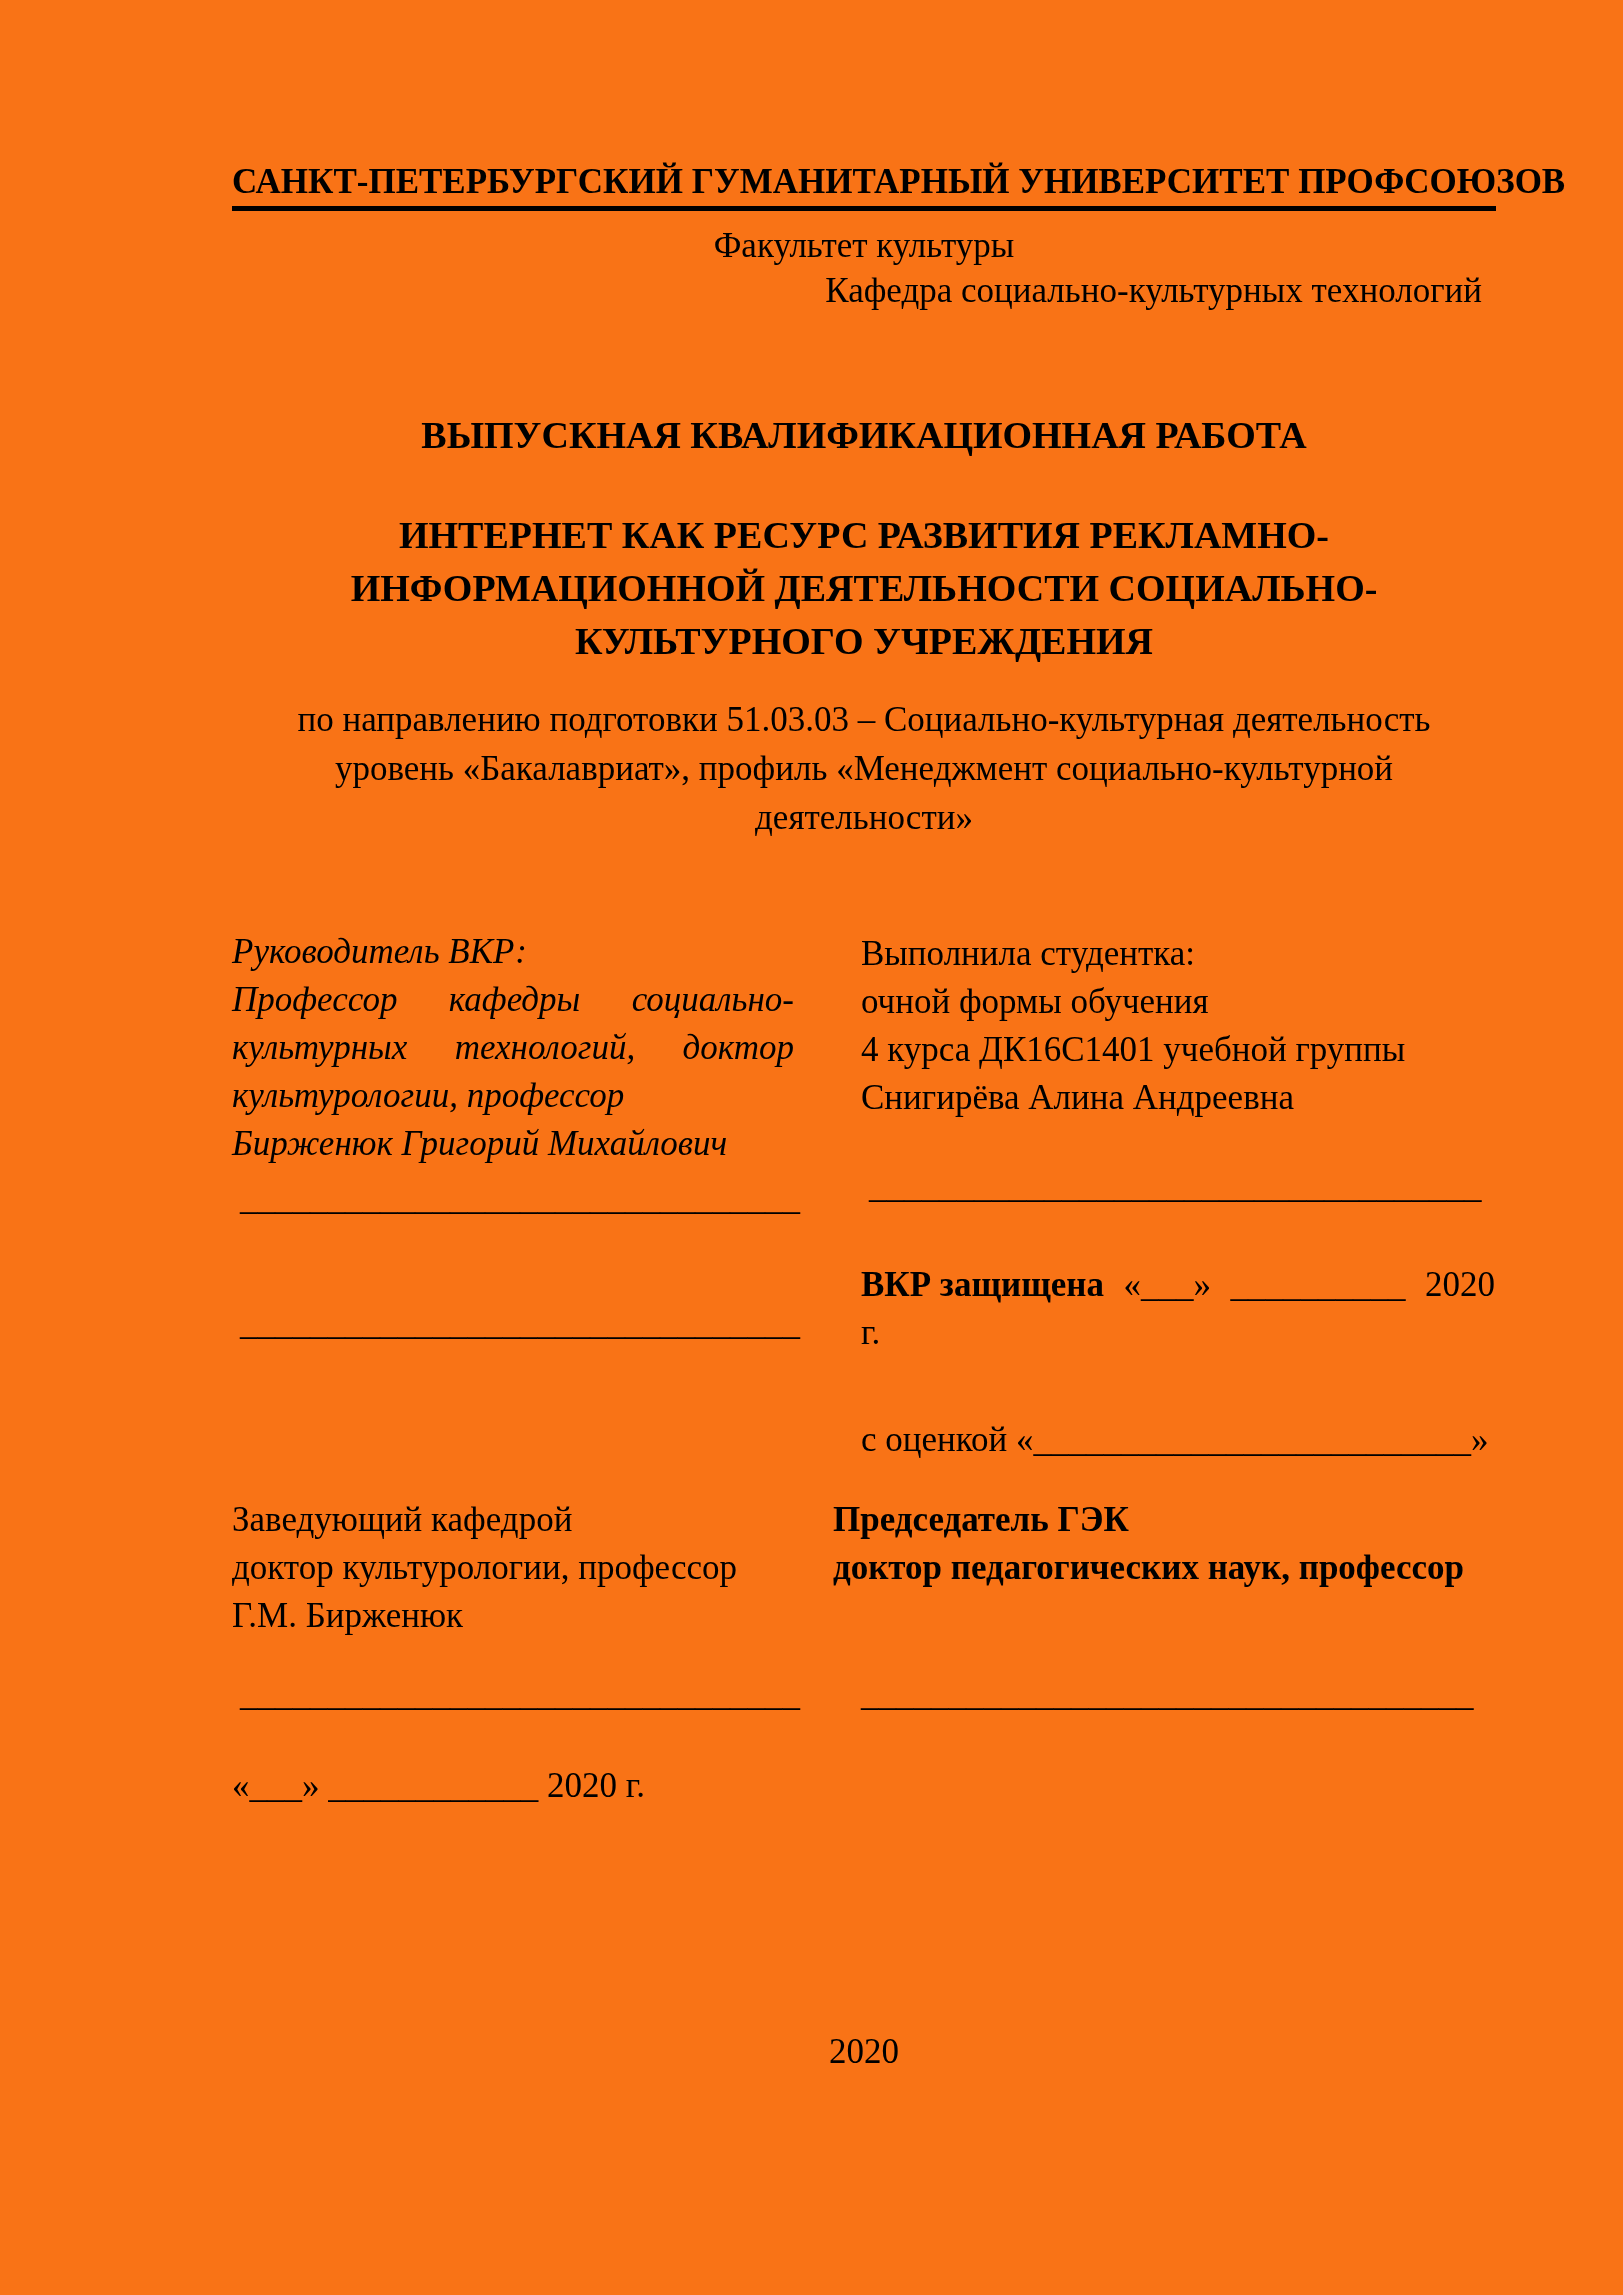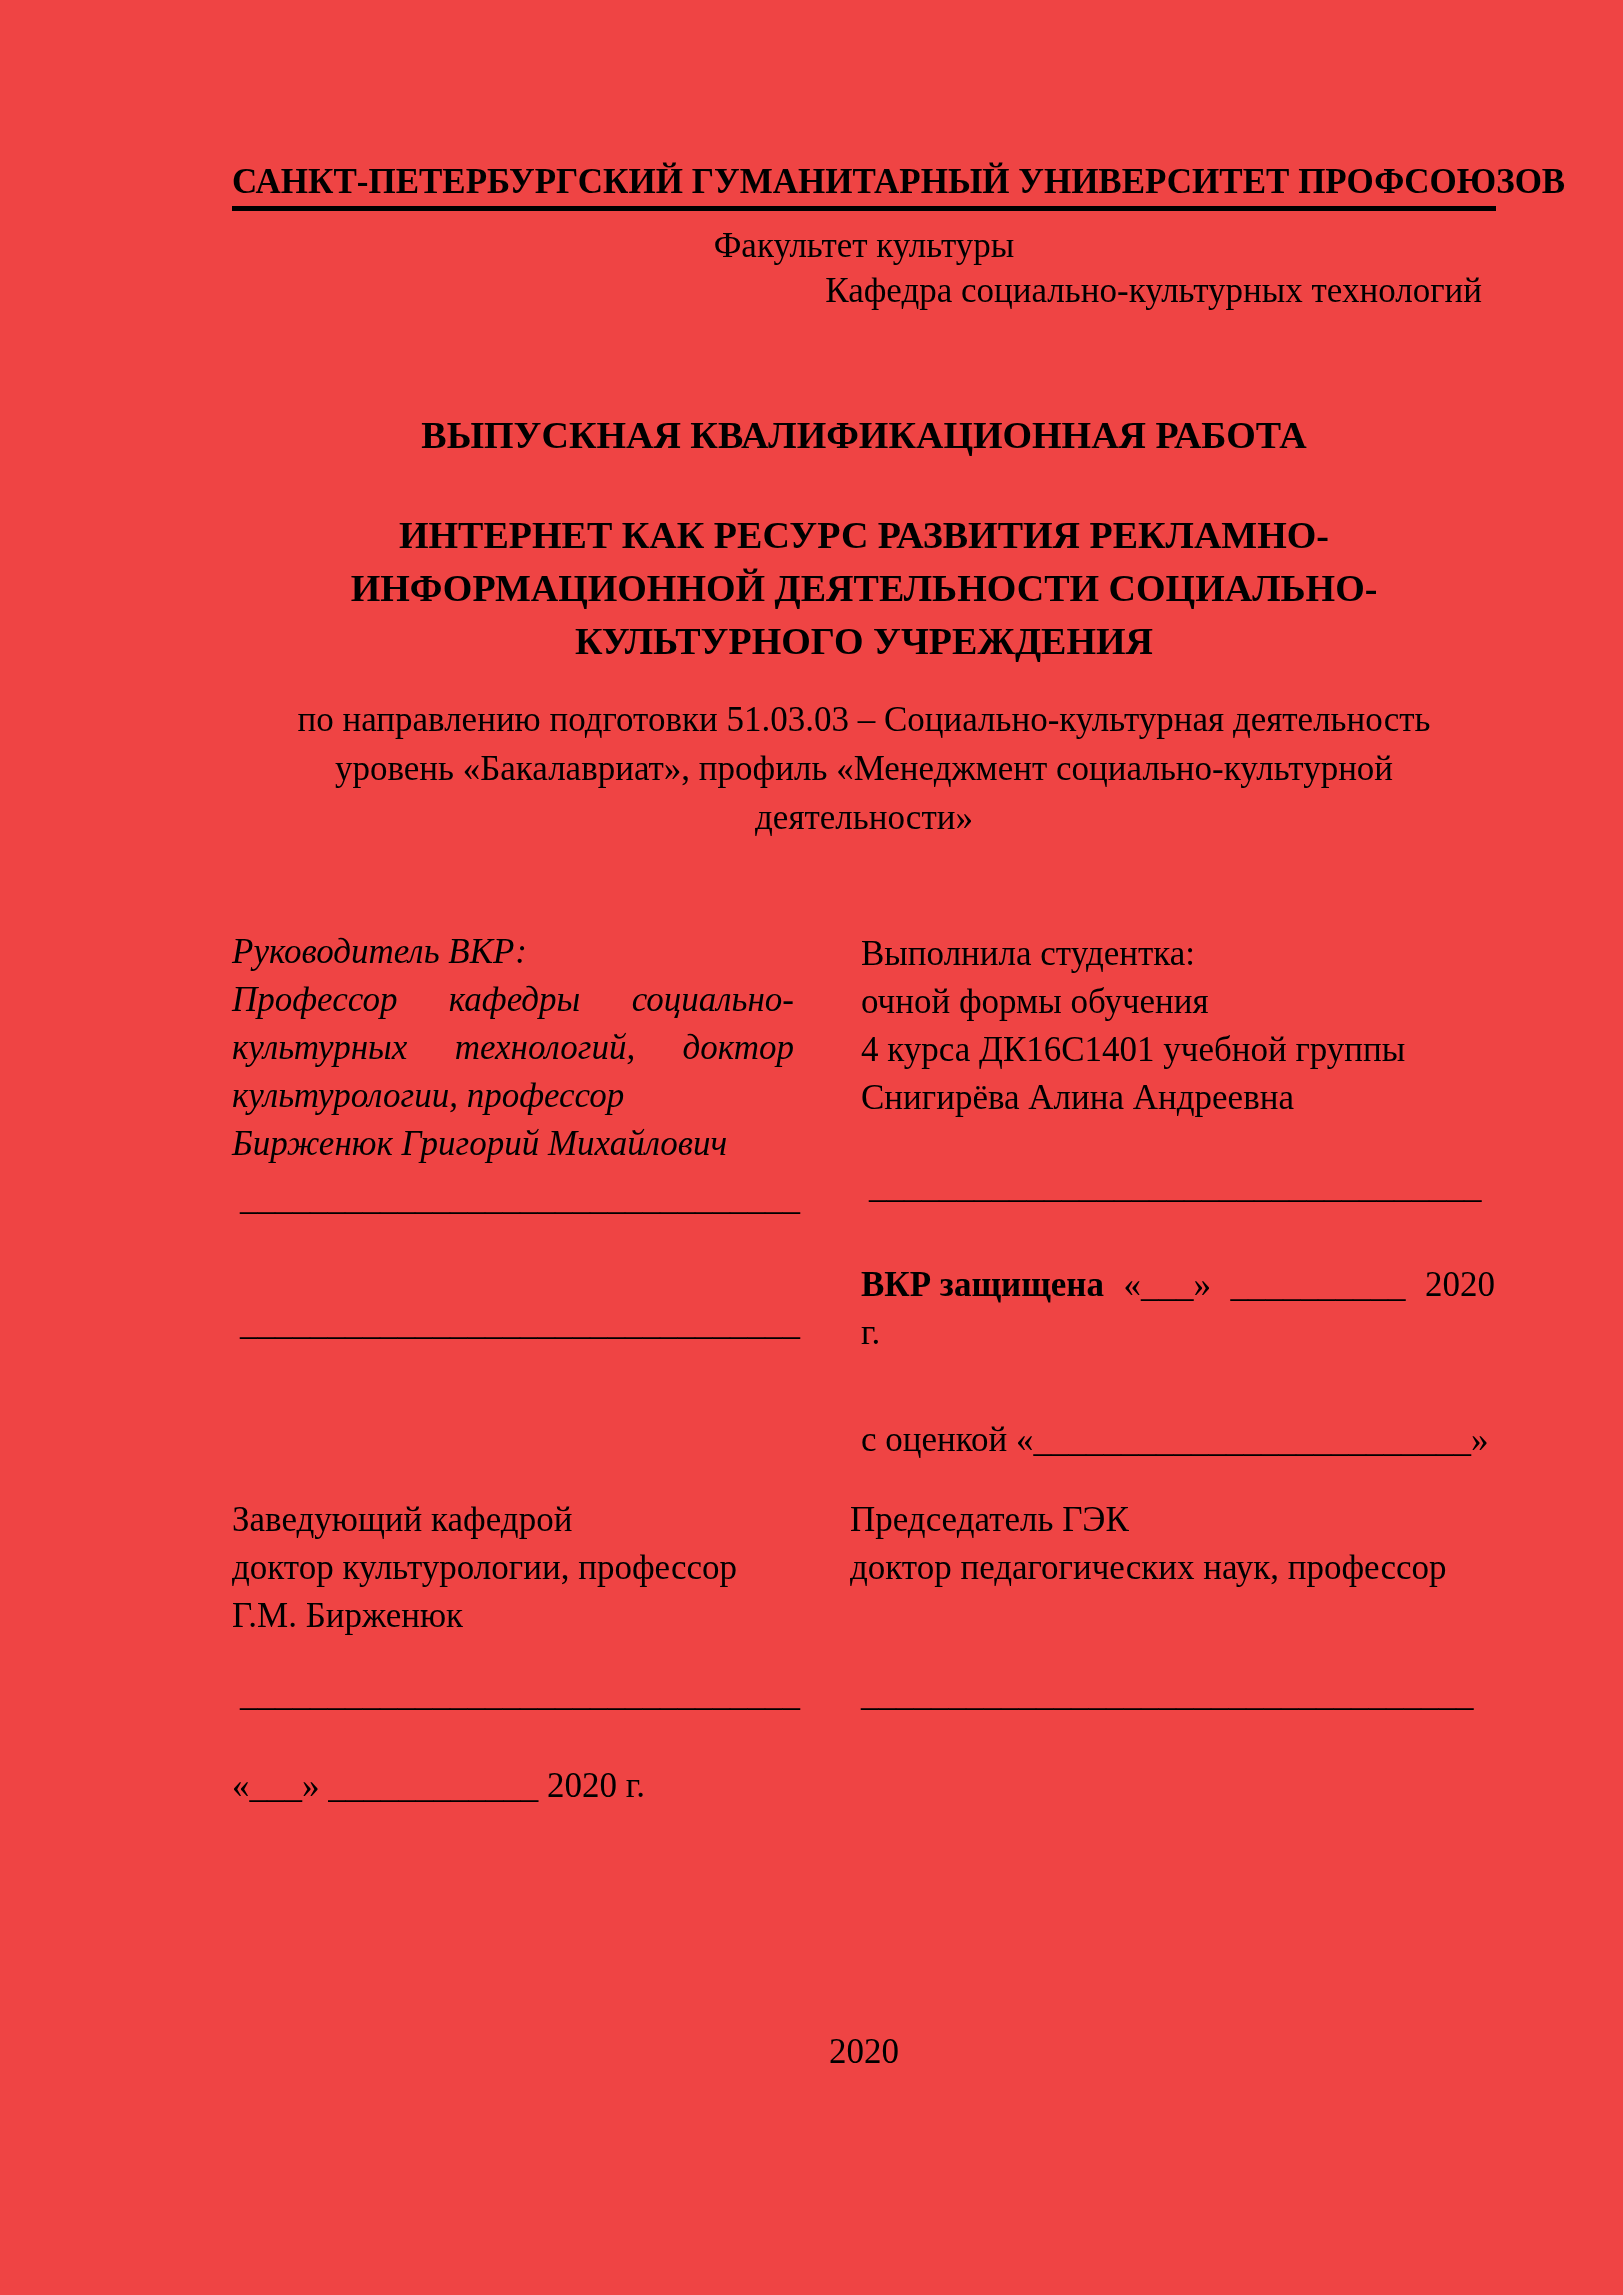--- a/index.html
+++ b/index.html
@@ -1,20 +1,20 @@
 <!DOCTYPE html>
 <html style="font-size:12.6px"><head>
 <meta charset="utf-8">
 <style>
   html, body { margin: 0; padding: 0; background: #ffffff; }
   .page {
     position: relative;
     width: 1623px;
     height: 2295px;
-    background: #ef4444;
+    background: #f97316;
     color: #000000;
     font-family: "Liberation Serif", "DejaVu Serif", serif;
     overflow: hidden;
   }
   .abs { position: absolute; }
   .content-w { left: 232px; width: 1264px; }
   .center { text-align: center; }
   .right { text-align: right; }
   .bold { font-weight: bold; }
   .fs-body { font-size: 35px; }
@@ -38,21 +38,21 @@
   .sig { line-height: 35px; letter-spacing: 0; margin-left: 8px; }
   .student-sig { left: 861px; top: 1168px; }
   .advisor-sig1 { left: 232px; top: 1180px; }
   .advisor-sig2 { left: 232px; top: 1305px; }
 
   .defense-block { left: 861px; top: 1261px; width: 634px; line-height: 48px; }
   .defense-row { display: flex; justify-content: space-between; align-items: baseline; }
   .grade-line { left: 861px; top: 1396px; line-height: 48px; margin-top: 20px; }
 
   .depthead-block { left: 232px; top: 1496px; width: 597px; line-height: 48px; }
-  .gek-block { left: 850px; top: 1496px; width: 659px; line-height: 48px; }
+  .gek-block { left: 833px; top: 1496px; width: 659px; line-height: 48px; font-weight: bold; }
 
   .depthead-sig { left: 232px; top: 1676px; }
   .gek-sig { left: 853px; top: 1676px; }
   .date-line { left: 232px; top: 1762px; line-height: 48px; }
 
   .footer-block { top: 2029px; line-height: 45px; }
 </style>
 </head>
 <body>
 

